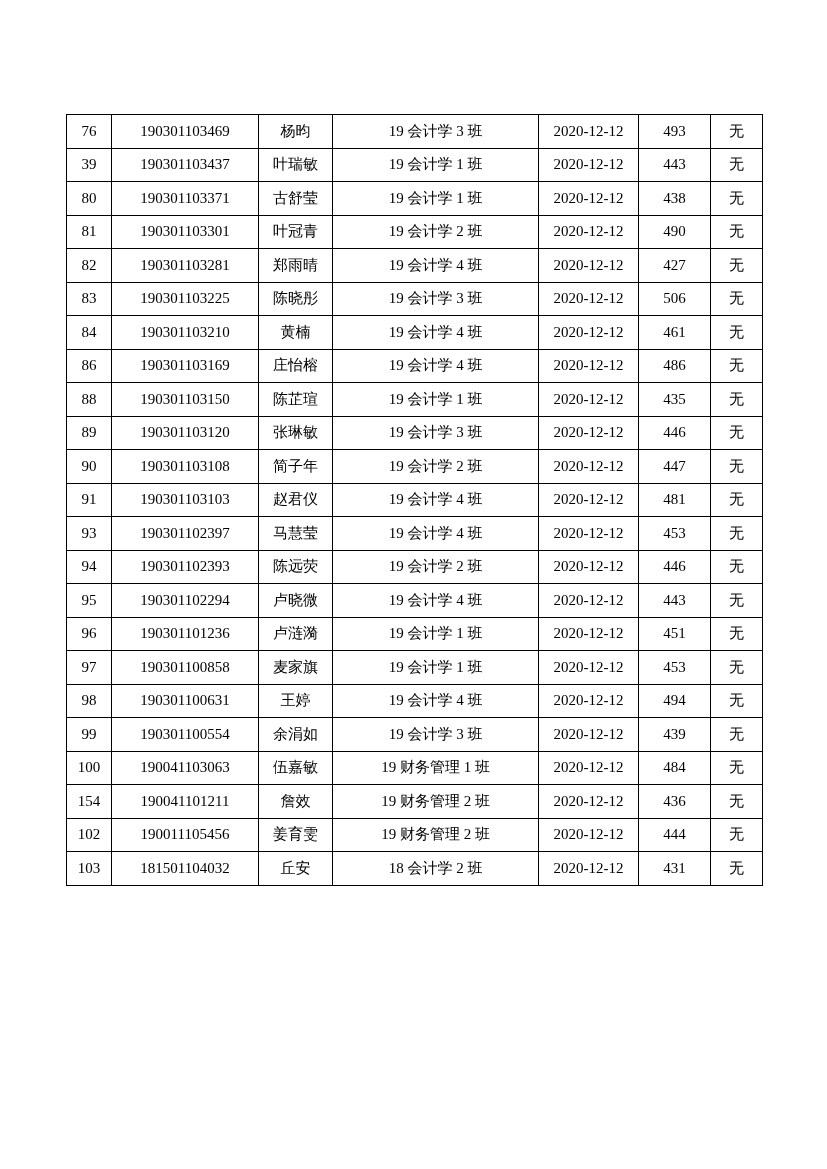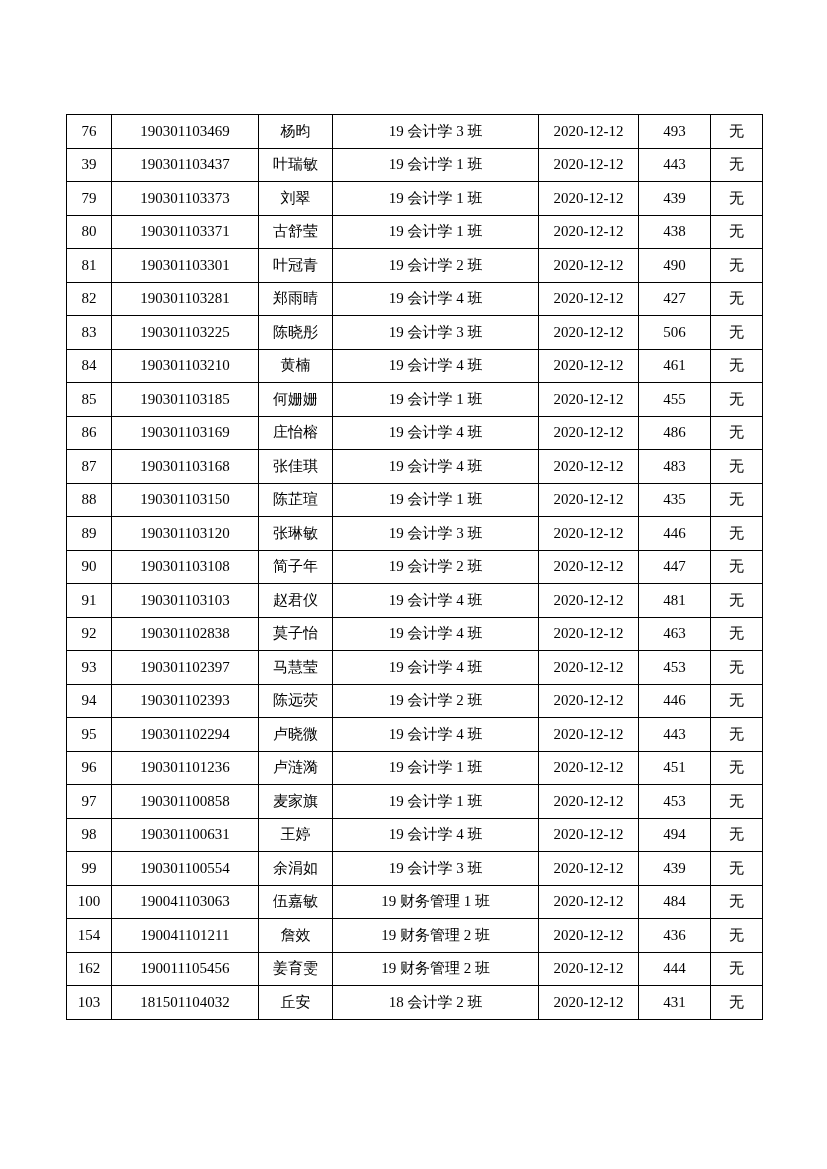--- a/index.html
+++ b/index.html
@@ -73,29 +73,20 @@
         <tr>
           <td>39</td>
           <td>190301103437</td>
           <td>叶瑞敏</td>
           <td>19 会计学 1 班</td>
           <td>2020-12-12</td>
           <td>443</td>
           <td>无</td>
         </tr>
         <tr>
-          <td>79</td>
-          <td>190301103373</td>
-          <td>刘翠</td>
-          <td>19 会计学 1 班</td>
-          <td>2020-12-12</td>
-          <td>439</td>
-          <td>无</td>
-        </tr>
-        <tr>
           <td>80</td>
           <td>190301103371</td>
           <td>古舒莹</td>
           <td>19 会计学 1 班</td>
           <td>2020-12-12</td>
           <td>438</td>
           <td>无</td>
         </tr>
         <tr>
           <td>81</td>
@@ -127,44 +118,26 @@
         <tr>
           <td>84</td>
           <td>190301103210</td>
           <td>黄楠</td>
           <td>19 会计学 4 班</td>
           <td>2020-12-12</td>
           <td>461</td>
           <td>无</td>
         </tr>
         <tr>
-          <td>85</td>
-          <td>190301103185</td>
-          <td>何姗姗</td>
-          <td>19 会计学 1 班</td>
-          <td>2020-12-12</td>
-          <td>455</td>
-          <td>无</td>
-        </tr>
-        <tr>
           <td>86</td>
           <td>190301103169</td>
           <td>庄怡榕</td>
           <td>19 会计学 4 班</td>
           <td>2020-12-12</td>
           <td>486</td>
-          <td>无</td>
-        </tr>
-        <tr>
-          <td>87</td>
-          <td>190301103168</td>
-          <td>张佳琪</td>
-          <td>19 会计学 4 班</td>
-          <td>2020-12-12</td>
-          <td>483</td>
           <td>无</td>
         </tr>
         <tr>
           <td>88</td>
           <td>190301103150</td>
           <td>陈芷瑄</td>
           <td>19 会计学 1 班</td>
           <td>2020-12-12</td>
           <td>435</td>
           <td>无</td>
@@ -190,29 +163,20 @@
         <tr>
           <td>91</td>
           <td>190301103103</td>
           <td>赵君仪</td>
           <td>19 会计学 4 班</td>
           <td>2020-12-12</td>
           <td>481</td>
           <td>无</td>
         </tr>
         <tr>
-          <td>92</td>
-          <td>190301102838</td>
-          <td>莫子怡</td>
-          <td>19 会计学 4 班</td>
-          <td>2020-12-12</td>
-          <td>463</td>
-          <td>无</td>
-        </tr>
-        <tr>
           <td>93</td>
           <td>190301102397</td>
           <td>马慧莹</td>
           <td>19 会计学 4 班</td>
           <td>2020-12-12</td>
           <td>453</td>
           <td>无</td>
         </tr>
         <tr>
           <td>94</td>
@@ -280,21 +244,21 @@
         <tr>
           <td>154</td>
           <td>190041101211</td>
           <td>詹效</td>
           <td>19 财务管理 2 班</td>
           <td>2020-12-12</td>
           <td>436</td>
           <td>无</td>
         </tr>
         <tr>
-          <td>162</td>
+          <td>102</td>
           <td>190011105456</td>
           <td>姜育雯</td>
           <td>19 财务管理 2 班</td>
           <td>2020-12-12</td>
           <td>444</td>
           <td>无</td>
         </tr>
         <tr>
           <td>103</td>
           <td>181501104032</td>

